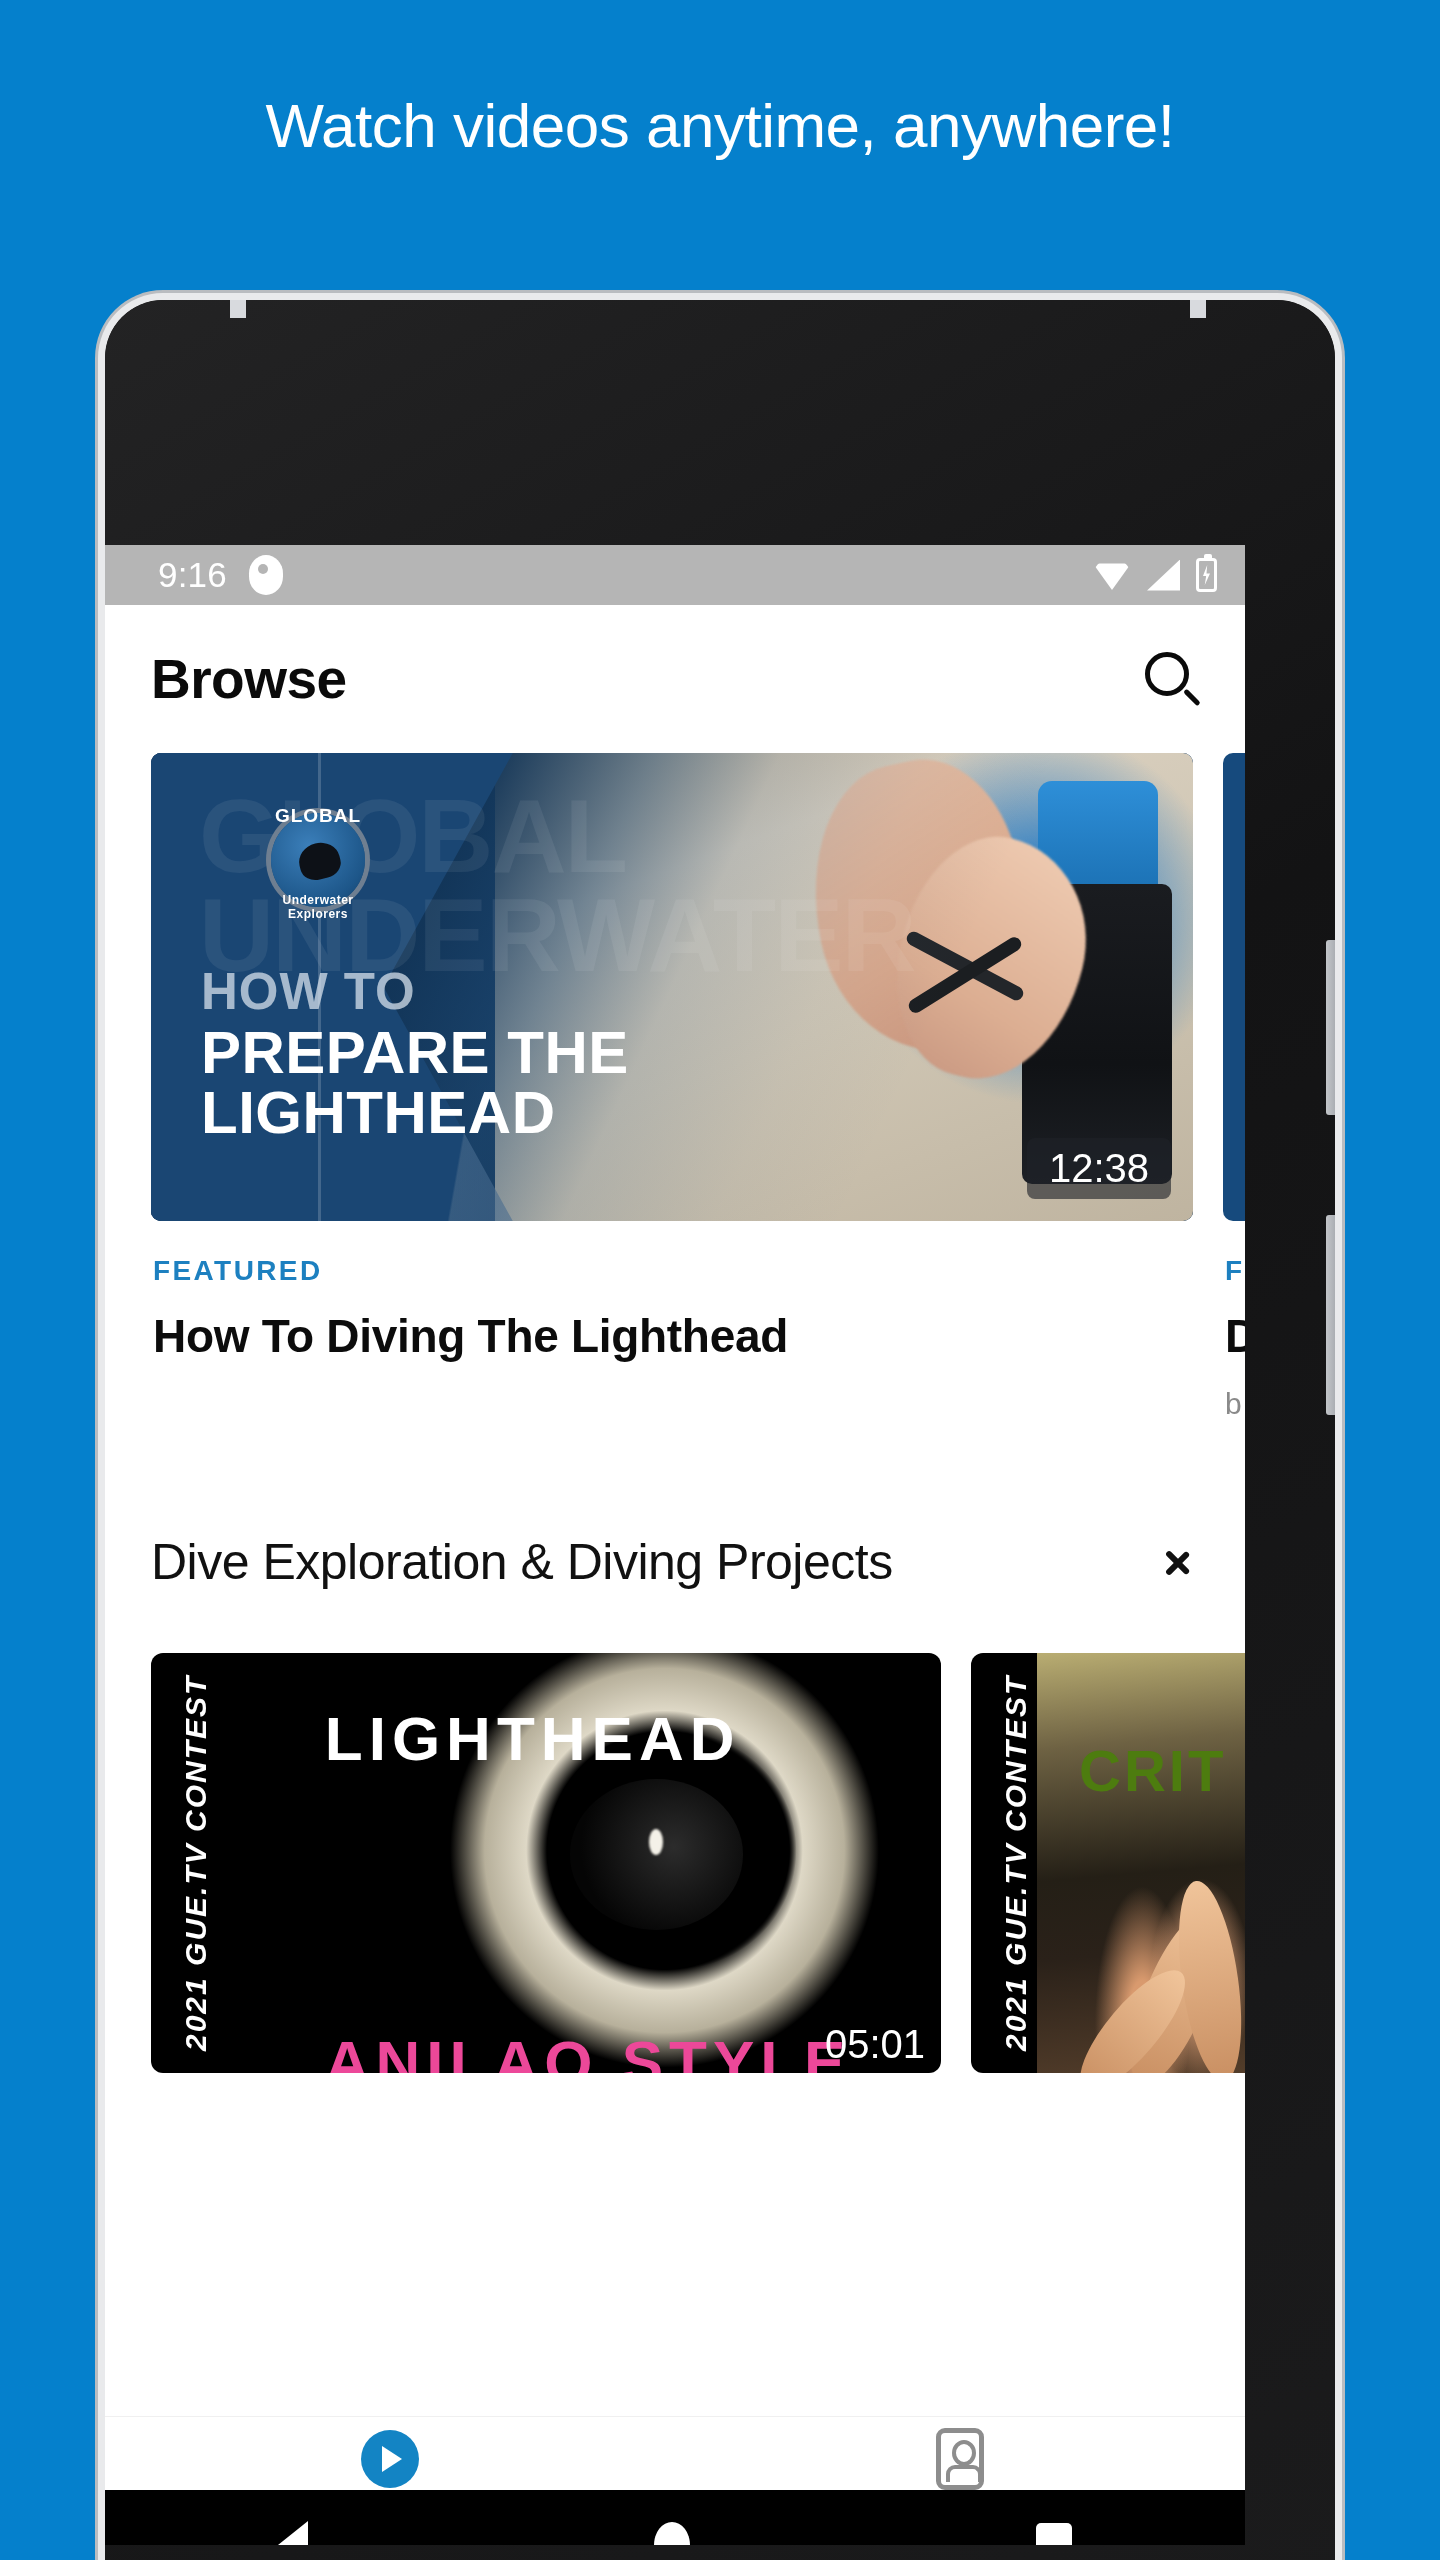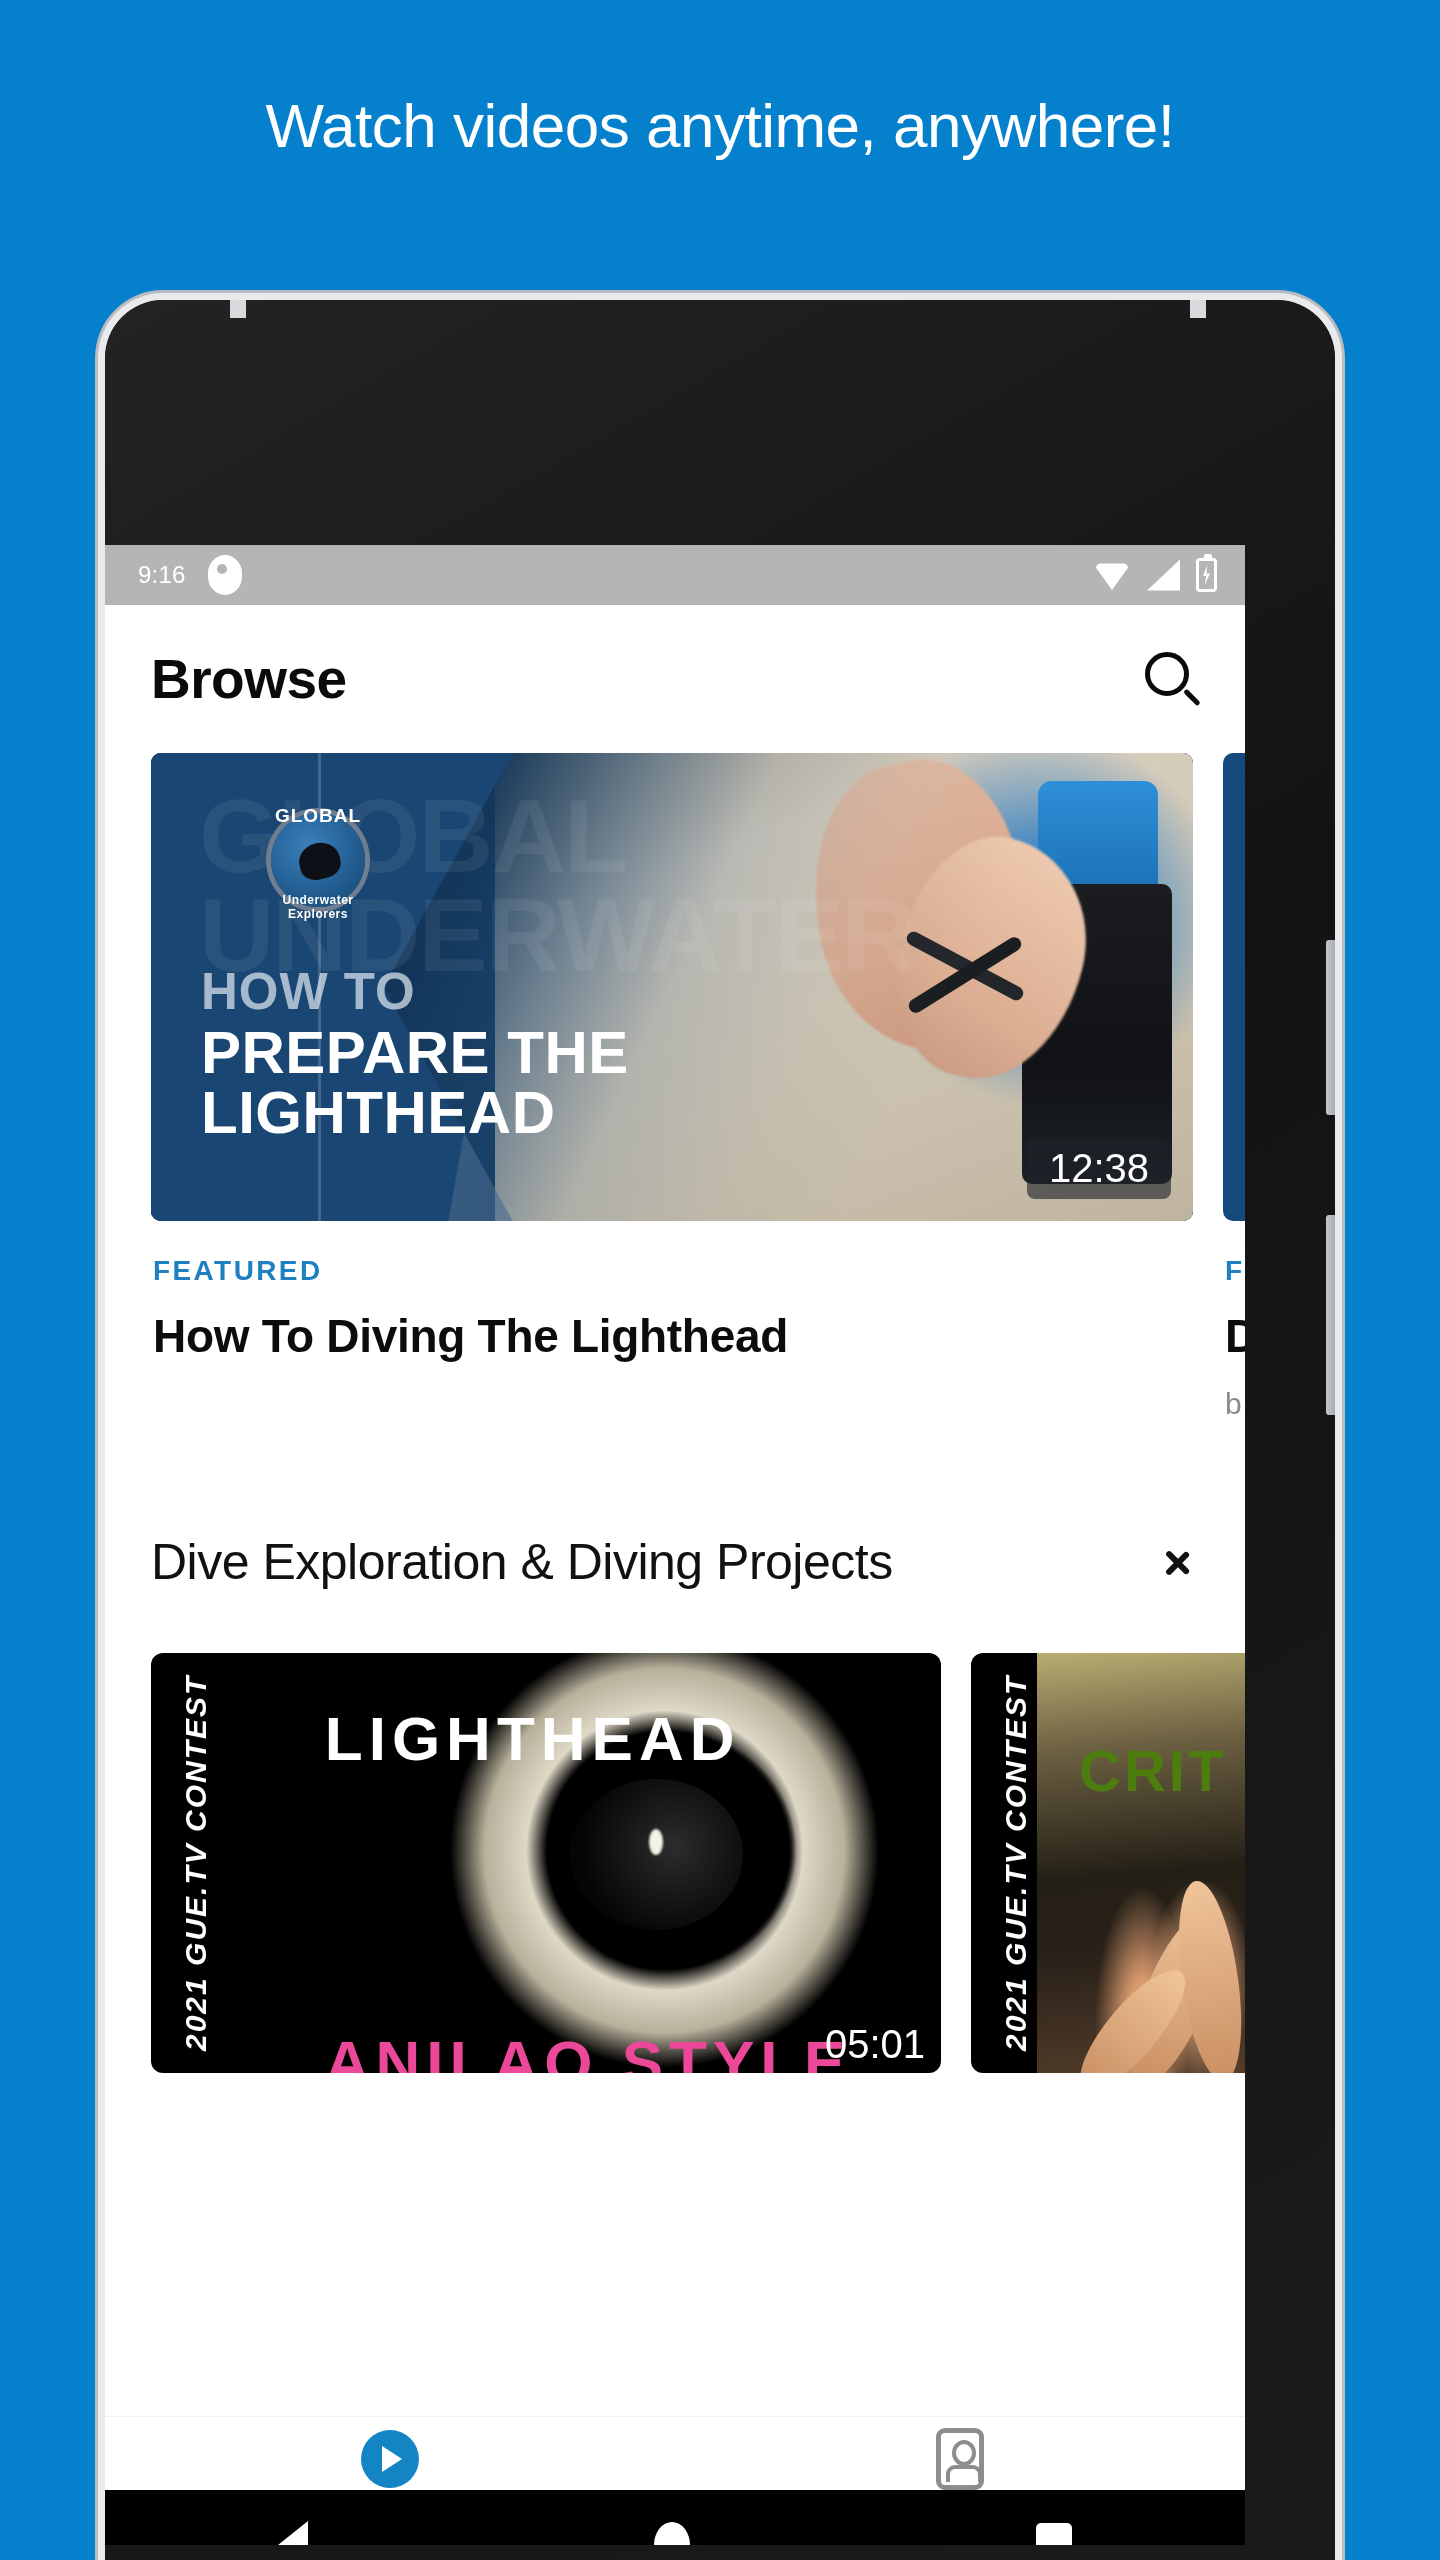--- a/index.html
+++ b/index.html
@@ -76,21 +76,21 @@
     margin-left:5px;
   }
 
   
   .statusbar{
     height:60px; background:#b5b5b5;
     display:flex; align-items:center;
     padding:0 28px 0 33px;
     color:#ffffff;
   }
-  .sb-time{ font-size:24px; font-weight:400; letter-spacing:0.2px; }
+  .sb-time{ font-size:35px; font-weight:400; letter-spacing:0.2px;margin-left:20px; }
   .sb-appicon{
     width:34px; height:40px; margin-left:22px;
     background:#ffffff; border-radius:50%/46%;
     position:relative;
   }
   .sb-appicon::after{
     content:""; position:absolute; left:9px; top:9px;
     width:10px; height:10px; border-radius:50%; background:#b5b5b5;
   }
   .sb-spacer{ flex:1; }

